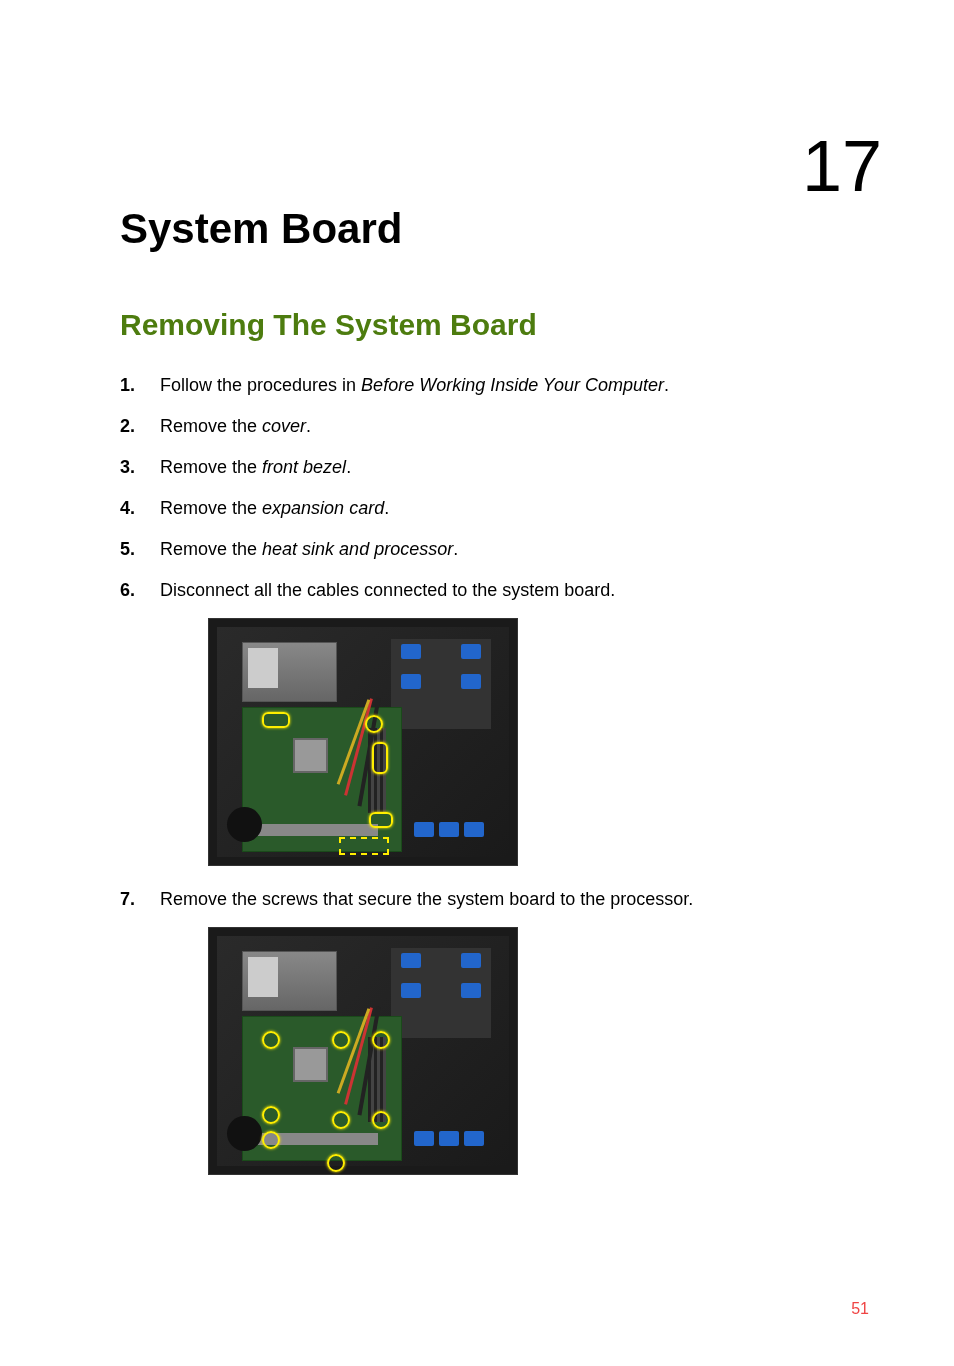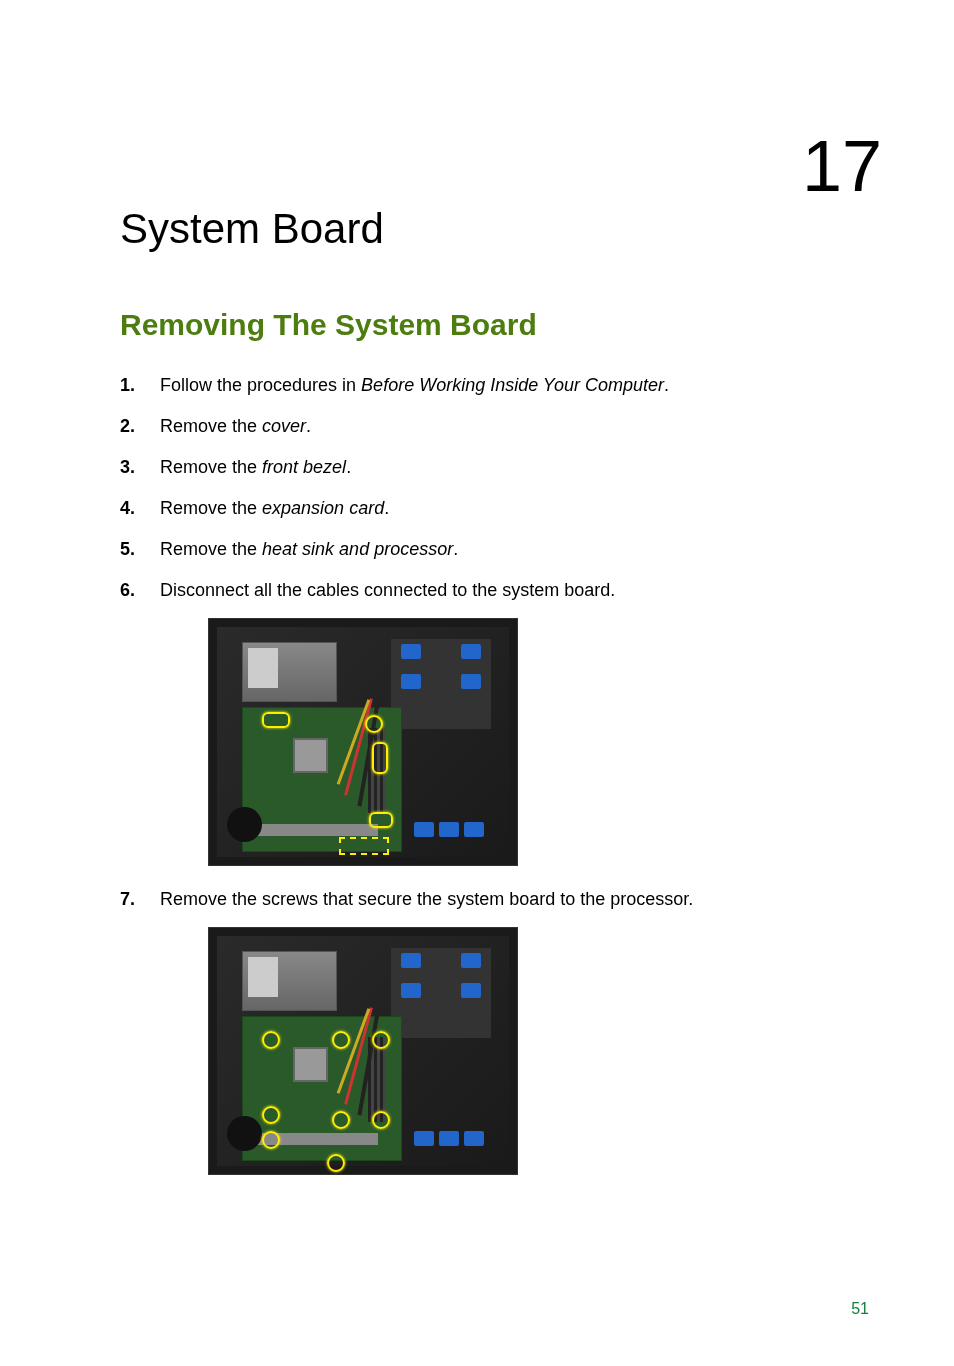--- a/index.html
+++ b/index.html
@@ -19,21 +19,21 @@
       position: absolute;
       top: 125px;
       right: 72px;
       font-size: 72px;
       font-weight: 400;
       color: #000;
       font-family: Arial, sans-serif;
     }
     .chapter-title {
       font-size: 42px;
-      font-weight: normal;
+      font-weight: bold;
       color: #000;
       margin-top: 95px;
       margin-bottom: 55px;
     }
     .section-title {
       font-size: 30px;
       font-weight: bold;
       color: #4d7c0f;
       margin-bottom: 30px;
     }
@@ -214,21 +214,21 @@
       bottom: 20px;
       right: 25px;
       display: flex;
       gap: 5px;
     }
     .page-number {
       position: absolute;
       bottom: 48px;
       right: 85px;
       font-size: 16px;
-      color: #15803d;
+      color: #ef4444;
     }
   </style>
 </head>
 <body>
 
 <div class="chapter-number">17</div>
 
 <h1 class="chapter-title">System Board</h1>
 
 <h2 class="section-title">Removing The System Board</h2>

